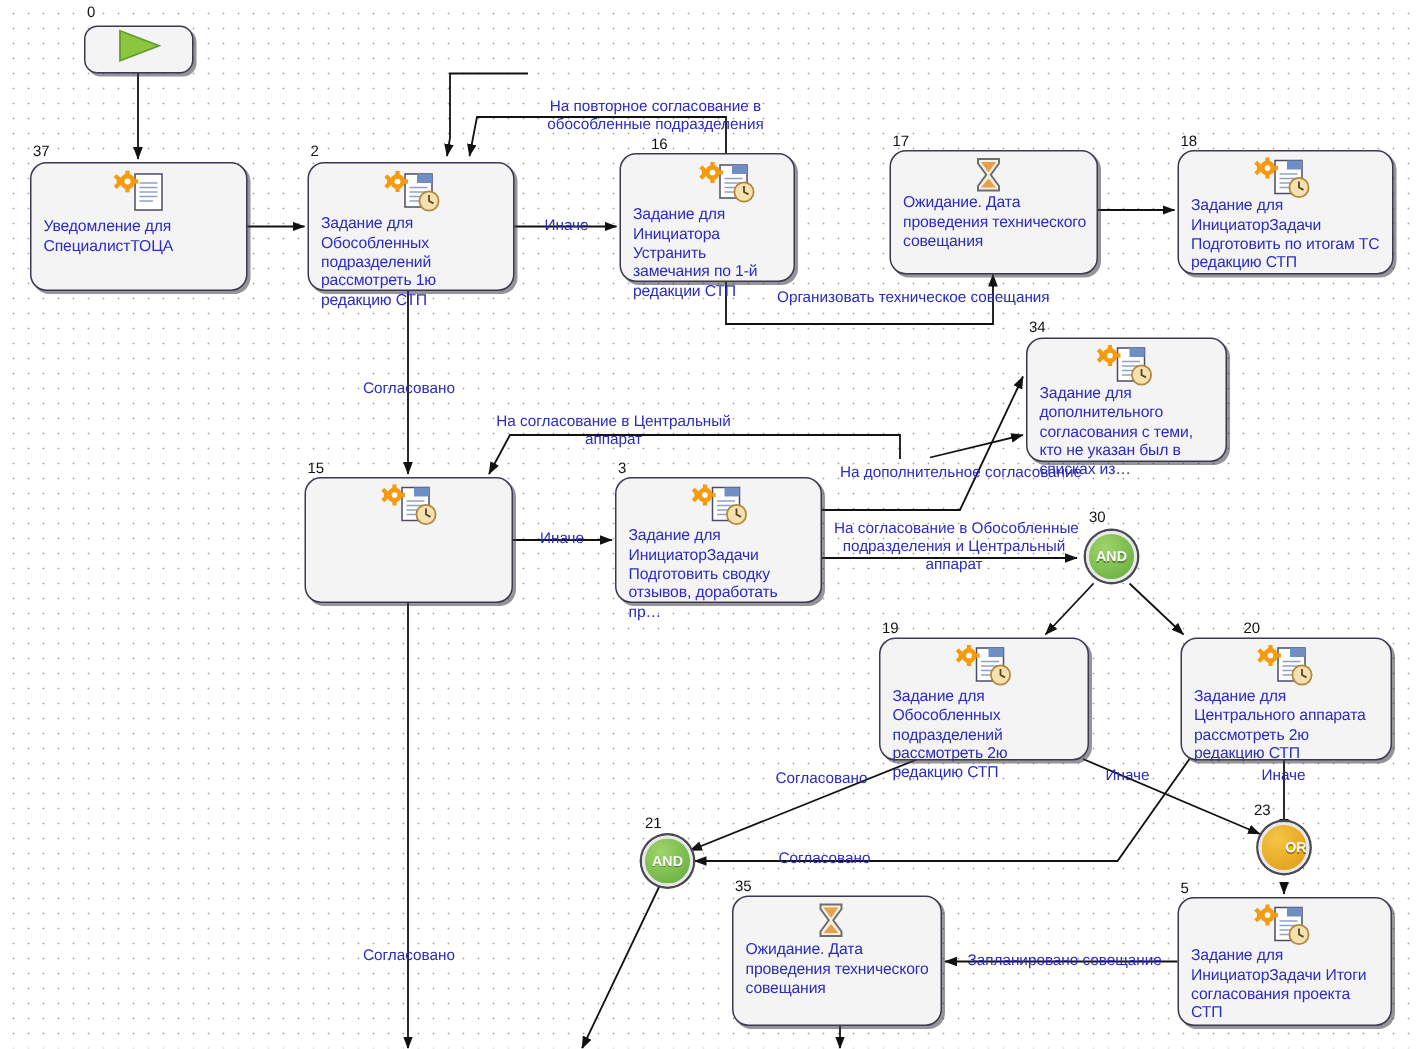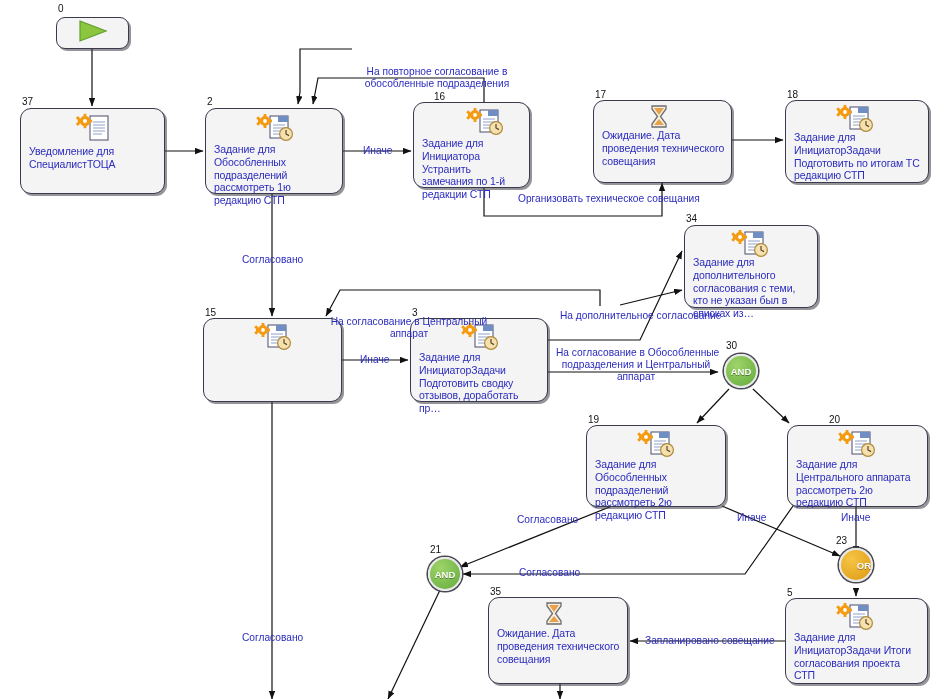--- a/index.html
+++ b/index.html
@@ -470,21 +470,21 @@
 
   <div class="edge-label center" style="left:327px; top:66px; width:220px;">На повторное согласование в
 обособленные подразделения</div>
 
   <div class="edge-label" style="left:363px; top:145px;">Иначе</div>
 
   <div class="edge-label" style="left:487px; top:193px;margin-left:31px;">Организовать техническое совещания</div>
 
   <div class="edge-label" style="left:242px; top:254px;">Согласовано</div>
 
-  <div class="edge-label center" style="left:303px; top:276px; width:212px;margin-top:40px;">На согласование в Центральный
+  <div class="edge-label center" style="left:303px; top:276px; width:212px;">На согласование в Центральный
 аппарат</div>
 
   <div class="edge-label" style="left:360px; top:354px;">Иначе</div>
 
   <div class="edge-label" style="left:538px; top:310px;padding-left:22px;">На дополнительное согласование</div>
 
   <div class="edge-label center" style="left:556px; top:347px; width:160px;">На согласование в Обособленные
 подразделения и Центральный
 аппарат</div>
 

